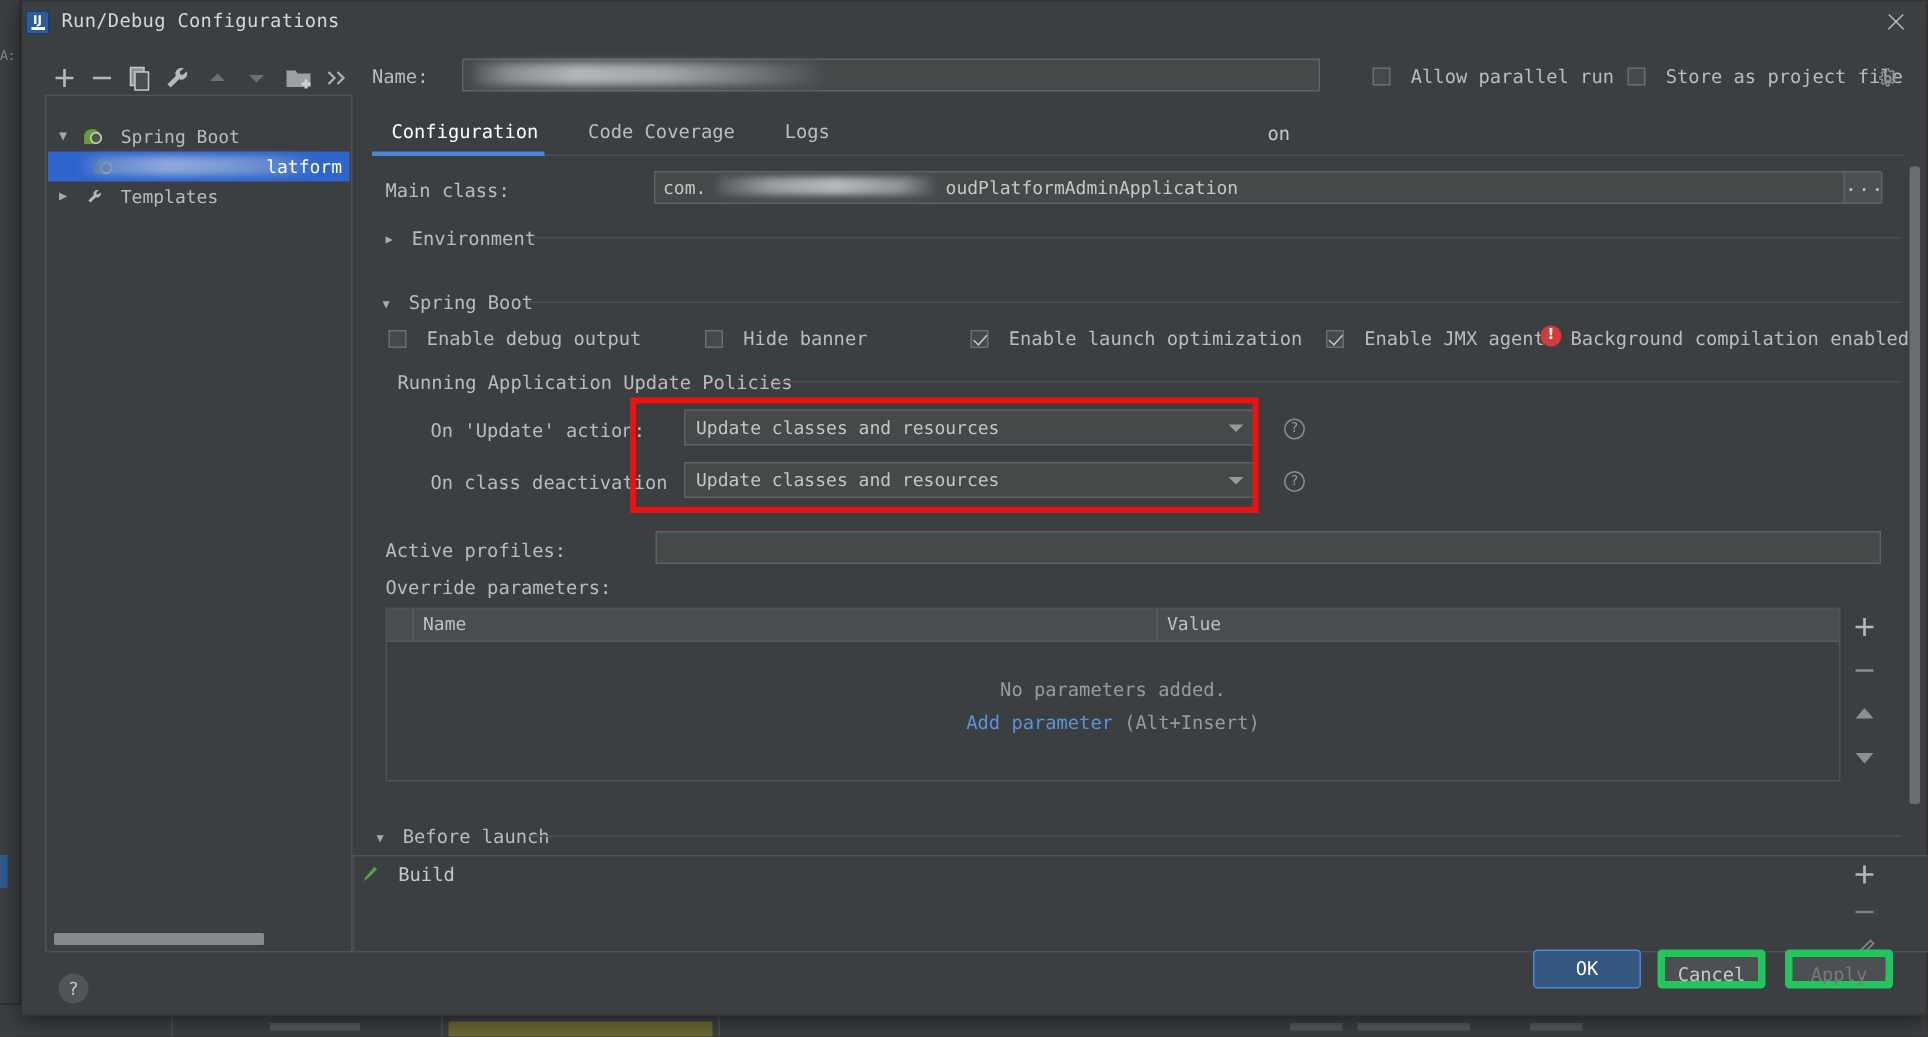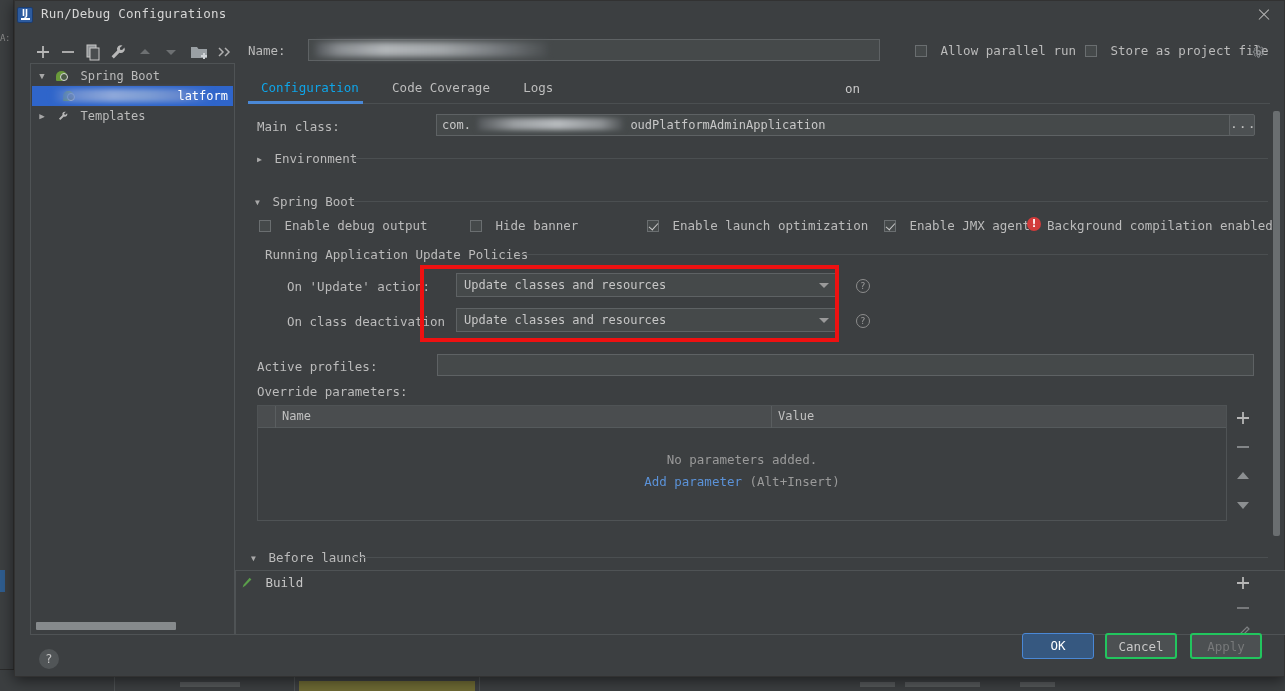--- a/index.html
+++ b/index.html
@@ -105,21 +105,21 @@
     border:solid #c9c9c9; border-width:0 1.6px 1.6px 0; transform:rotate(42deg);
   }
   .topcheck { position:absolute; top:42px; font-size:12.5px; white-space:nowrap; }
   .topcheck span.lbl { margin-left:6px; }
 
   .gear-top { position:absolute; left:1236px; top:44px; width:15px; height:15px; cursor:pointer;}
 
   
   .tabs { position:absolute; left:233px; top:76px; height:26px; }
   .tab { display:inline-block; font-size:12.5px; color:#bdbdbd; padding:0 13px; line-height:22px; cursor:pointer; }
-  .tab.active { color:#0ea5e9; }
+  .tab.active { color:#ffffff; }
   .tab-underline { position:absolute; left:233px; top:100px; width:115px; height:3px; background:#4a88d6; }
   .tab-sep { position:absolute; left:233px; top:102px; width:1022px; height:1px; background:#4b4f51; }
   .v-scroll { position:absolute; right:4px; top:110px; width:7px; height:425px; background:#6a6e70; border-radius:2px; }
 
   .row-label { position:absolute; font-size:12.5px; color:#bbbbbb; }
   .txtfield {
     position:absolute; background:#45494a; border:1px solid #5e6264; height:22px;
     color:#c8c8c8; font-family:inherit; font-size:12px; padding:0 5px; line-height:20px;
     white-space:nowrap; overflow:hidden;
   }
@@ -168,21 +168,21 @@
   .side-btn { position:absolute; width:28px; height:26px; cursor:pointer; }
 
   
   .bl-list { position:absolute; border:1px solid #4f5355; background:#3c3f41; }
   .build-row { position:absolute; left:4px; top:4px; font-size:12.5px; color:#c6c6c6;}
 
   
   .btn {
     position:absolute; height:26px; border-radius:3px; font-size:12.5px;
     text-align:center; line-height:24px; cursor:pointer;
-    background:#4c5052; border:2px solid #22c55e; color:#c9c9c9;
+    background:#4c5052; border:5px solid #22c55e; color:#c9c9c9;
   }
   .btn.primary { background:#365880; border:1px solid #4a88d6; color:#ffffff; }
   .btn.disabled { color:#77797a; cursor:default; }
 </style>
 </head>
 <body>
 
 <div id="ide-bg">
   <div class="strip-left"></div>
   <div class="tag-a">A:</div>
@@ -255,21 +255,21 @@
       </svg>
     </div>
     <div class="tb-icon" style="left:183px">
       <svg width="22" height="22" viewBox="0 0 22 22">
         <path d="M6 7 l4 4 l-4 4 M12 7 l4 4 l-4 4" stroke="#b0b0b0" stroke-width="1.5" fill="none"></path>
       </svg>
     </div>
   </div>
 
   <div class="tree-panel">
-    <div class="tree-row" style="margin-top:2px;">
+    <div class="tree-row" style="margin-top:17px;">
       <span class="tw">▼</span>
       <span class="spring-ico"><i class="leaf"></i><i class="ring"></i></span>
       <span class="tree-label">Spring Boot</span>
     </div>
     <div class="tree-row selected" style="margin-left:1px;margin-right:1px;">
       <span class="tw"></span>
       <span class="spring-ico" style="margin-left:6px;"><i class="leaf"></i><i class="ring"></i></span>
       <span class="blurbar"></span>
       <span class="tree-label" style="position:absolute;right:5px;top:0;">latform</span>
     </div>

